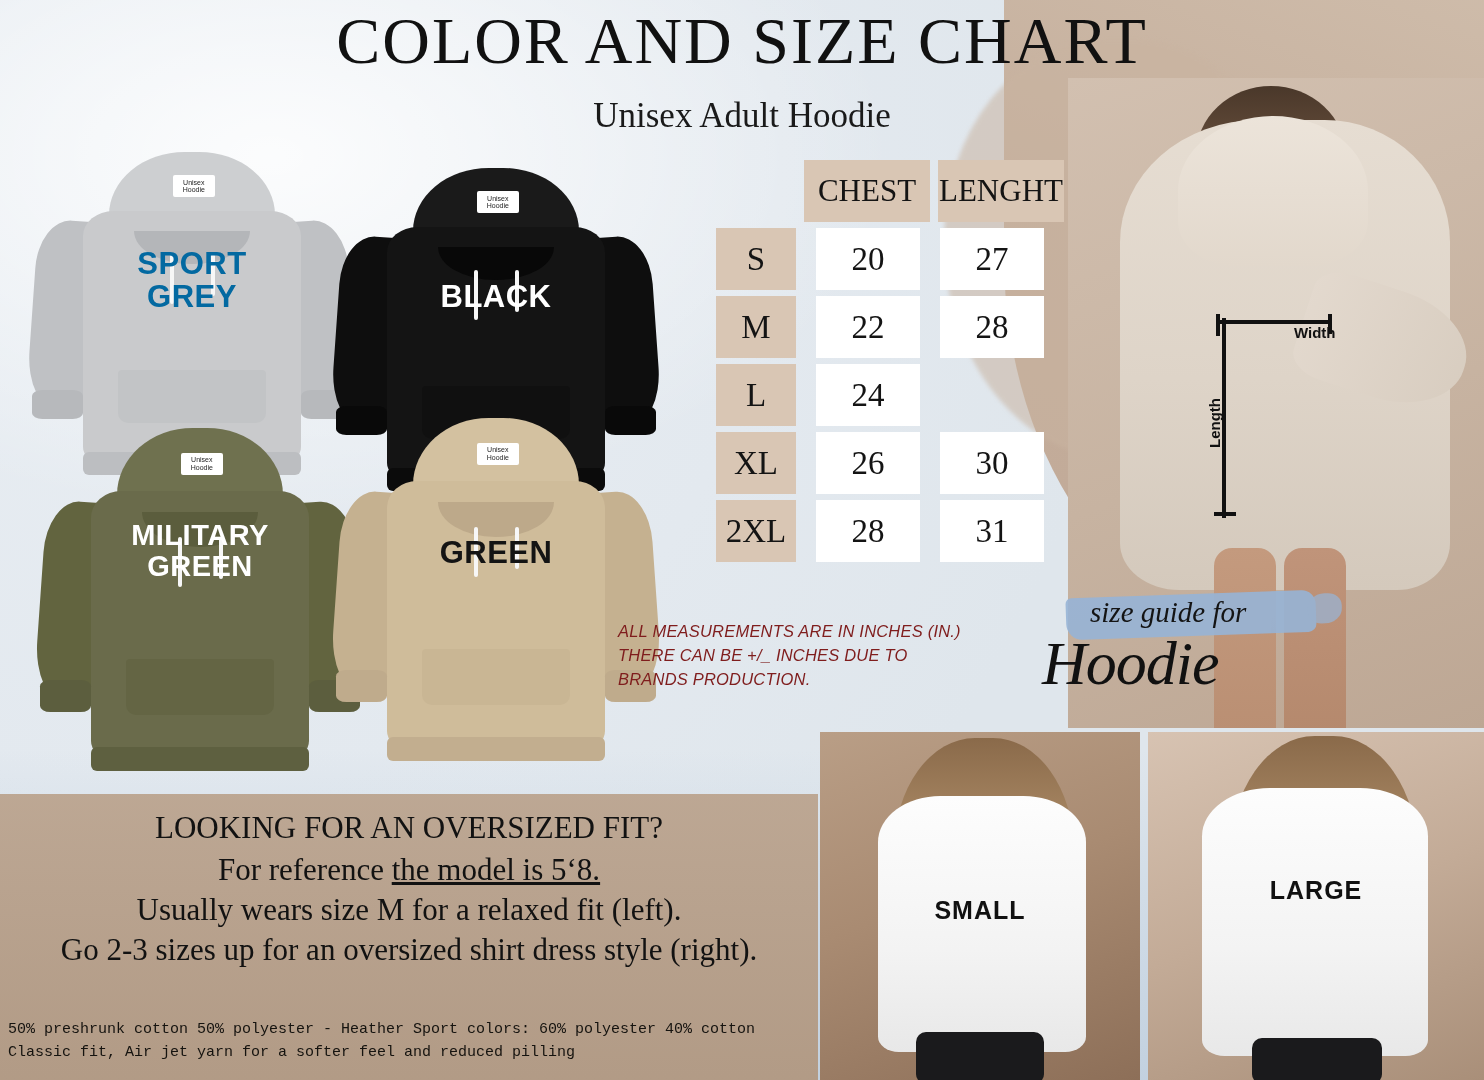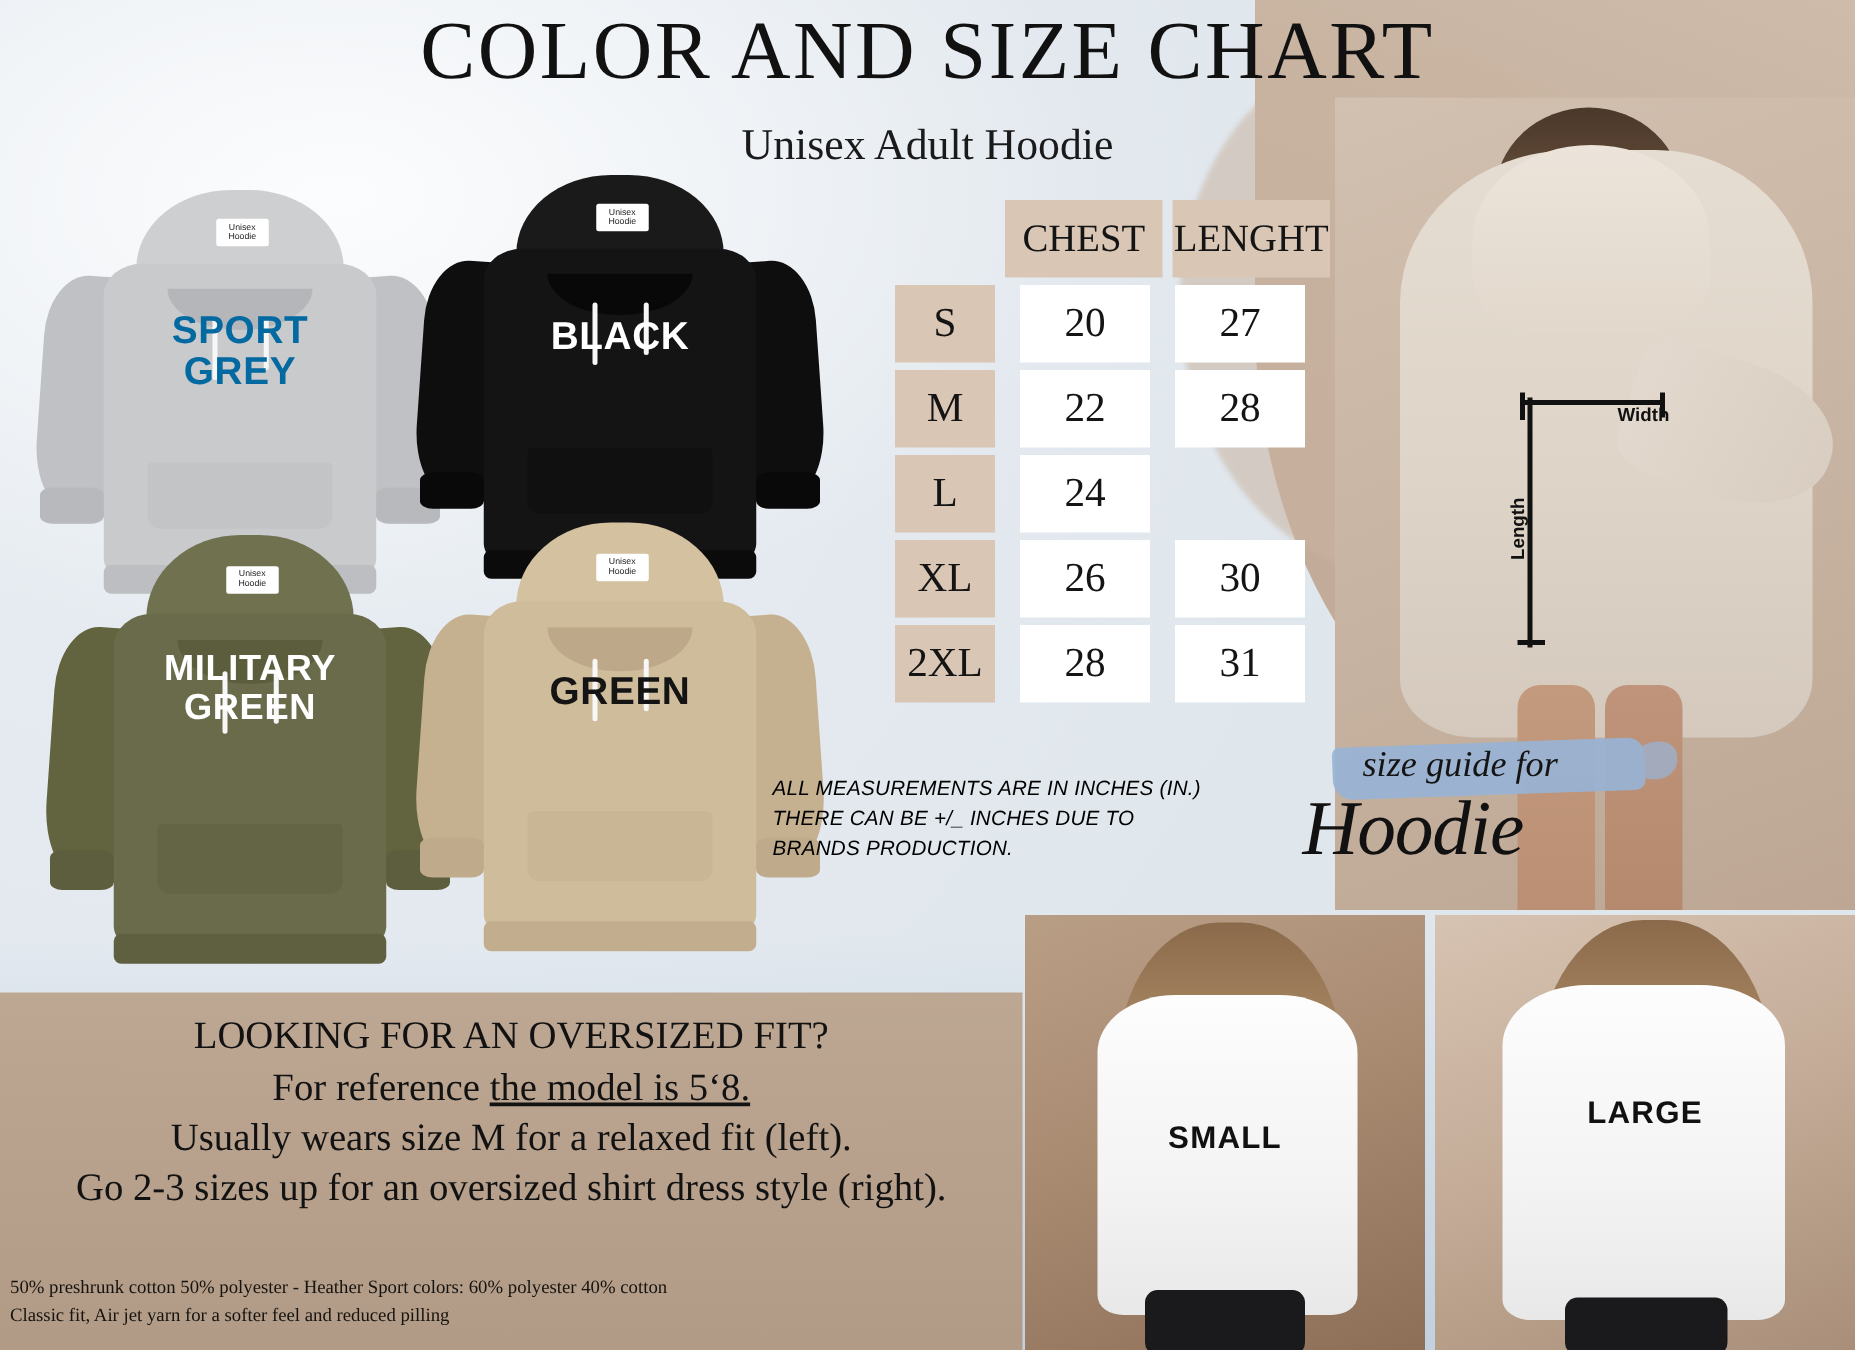--- a/index.html
+++ b/index.html
@@ -127,21 +127,21 @@
   .st-val  { width:104px; background:#ffffff; margin-left:20px; }
   .st-headblank { width:80px; height:62px; }
   .st-headcell  { width:126px; margin-left:8px; font-size:31px; }
 
   .note {
     position:absolute; left:618px; top:620px;
     font-family:"Liberation Sans", sans-serif;
     font-style:italic;
     font-size:16.5px;
     line-height:1.45;
-    color:#000000;
+    color:#7f1d1d;
     letter-spacing:.2px;
   }
 
   
   .model-main {
     position:absolute; left:1068px; top:78px; width:416px; height:650px;
     overflow:hidden;
     background:linear-gradient(180deg,#cbb7a6 0%, #c2ad9b 40%, #c9b6a4 100%);
   }
   .mm-wall {
@@ -258,21 +258,21 @@
     font-family:"Liberation Serif", serif;
     color:#121212;
   }
   .ov-l1 { font-size:31px; margin-top:16px; }
   .ov-l2 { font-size:31px; margin-top:6px; }
   .ov-l3 { font-size:31px; margin-top:4px; }
   .ov-l4 { font-size:31px; margin-top:4px; }
   .ov-u { text-decoration:underline;text-align:right; }
   .ov-fine {
     position:absolute; left:8px; bottom:16px;
-    font-family:Liberation Serif, serif;
+    font-family:Liberation Mono, monospace;
     font-size:15px; line-height:1.5; color:#15130f;
   }
 </style>
 </head>
 <body>
 
 <div class="bg-base"></div>
 <div class="bg-tan-blob"></div>
 <div class="bg-tan-blob2"></div>
 <div class="bg-soft-white"></div>
@@ -296,21 +296,21 @@
   <div class="hd-tag">
     <span>Unisex</span>
     <span>Hoodie</span>
   </div>
   <div class="hoodie-label" style="top:95px; font-size:31px; color:#0369a1;">
     <div>SPORT</div>
     <div>GREY</div>
   </div>
 </div>
 
-<div class="hoodie" style="left:336px; top:140px; width:320px; height:330px;">
+<div class="hoodie" style="left:336px; top:168px; width:320px; height:330px;">
   <div class="hd-sleeveL" style="background:#0e0e0e;"></div>
   <div class="hd-sleeveR" style="background:#0e0e0e;"></div>
   <div class="hd-hood" style="background:#1a1a1a;"></div>
   <div class="hd-torso" style="background:#141414;"></div>
   <div class="hd-neck" style="background:#080808;"></div>
   <div class="hd-cuffL" style="background:#090909;"></div>
   <div class="hd-cuffR" style="background:#090909;"></div>
   <div class="hd-pocket" style="background:#101010;"></div>
   <div class="hd-hem" style="background:#0b0b0b;"></div>
   <div class="hd-string" style="left:43%; top:31%; height:50px;"></div>

